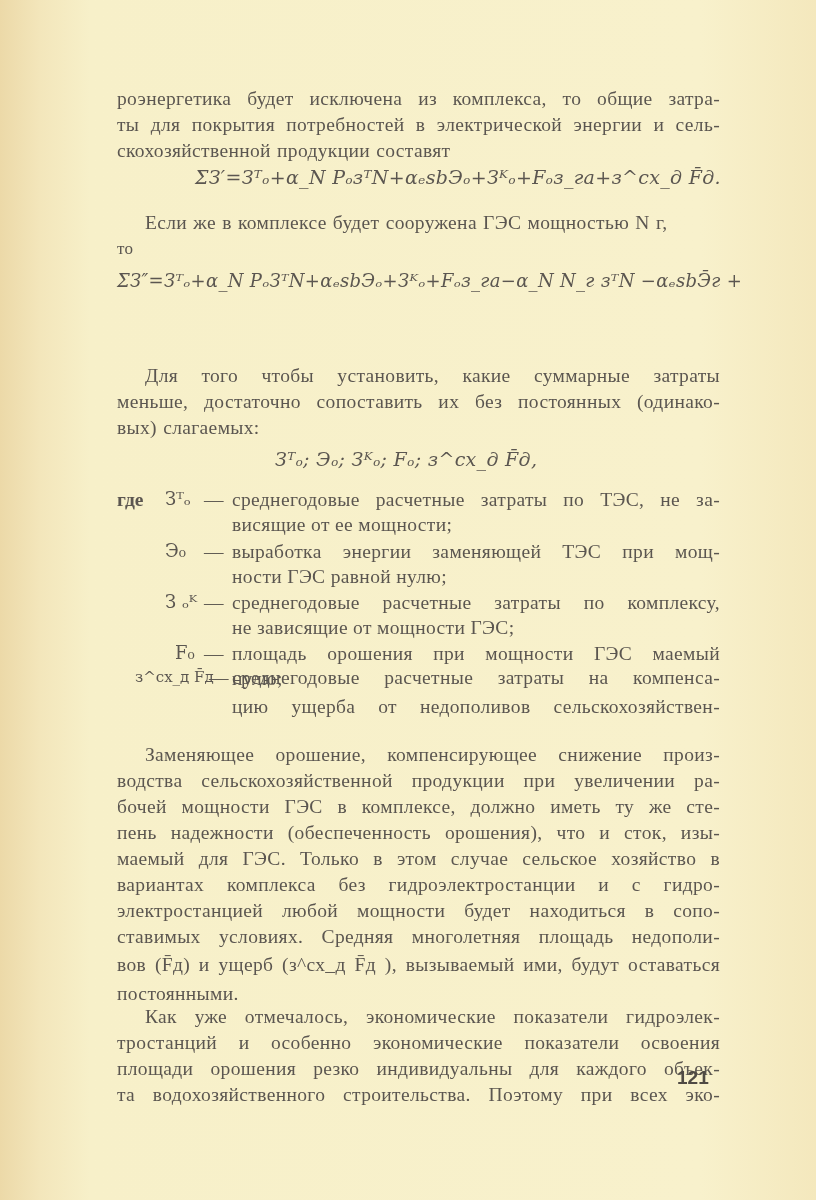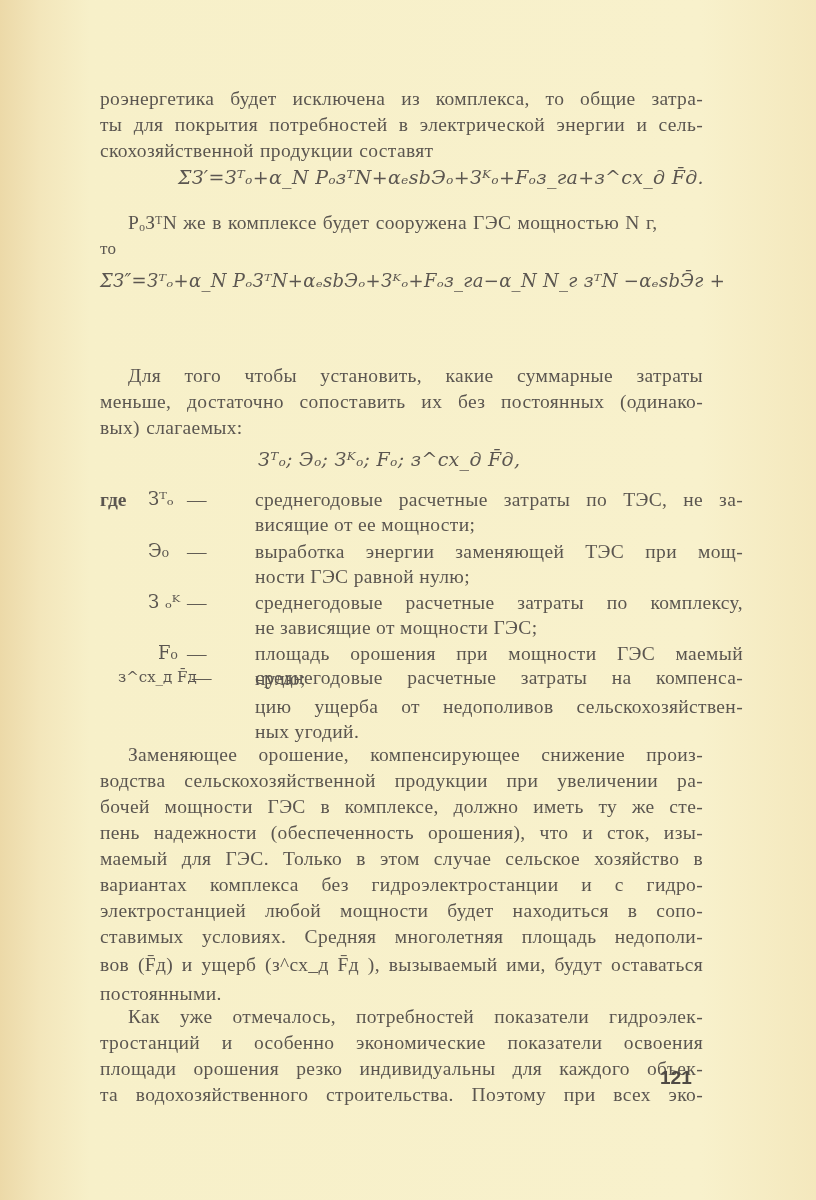--- a/index.html
+++ b/index.html
@@ -2,60 +2,60 @@
 <html><head>
 <meta charset="utf-8">
 <style>
   html, body { margin:0; padding:0; }
   body {
     width:816px; height:1200px; overflow:hidden; position:relative;
     background: linear-gradient(90deg, #ecd9a8 0px, #f3e6bb 40px, #f7f0c9 90px, #f8f1cc 700px, #f4e8bd 816px);
     font-family: "Liberation Serif", "DejaVu Serif", serif;
     color:#5b5650;
   }
-  .page { position:absolute; left:0; top:0; width:712px; height:1200px; }
+  .page { position:absolute; left:17px; top:0; width:712px; height:1200px; }
   .line {
     position:absolute; left:100px; width:603px;
     font-size:19.5px; line-height:26px; white-space:nowrap;
     letter-spacing:0.35px; word-spacing:1px;
   }
   .just { text-align:justify; text-align-last:justify; }
   .indent { left:128px; width:575px; }
   .formula {
     position:absolute; font-family:"DejaVu Serif","Liberation Serif",serif;
     font-style:italic; font-size:19px; white-space:nowrap; color:#5b5650;
     letter-spacing:0.3px;
   }
   .where { position:absolute; left:100px; font-size:19.5px; line-height:26px;font-weight:bold; }
   .sym {
     position:absolute; font-family:"DejaVu Serif",serif; 
     font-size:18px; line-height:26px; white-space:nowrap;
   }
   .dash { position:absolute; font-size:19.5px; line-height:26px; }
   .deftext {
     position:absolute; left:215px; width:488px; font-size:19.5px; line-height:26px;
-    white-space:nowrap; letter-spacing:0.35px;margin-left:40px;
+    white-space:nowrap; letter-spacing:0.35px;
   }
   .pageno {
     position:absolute; left:661px; top:1067px; font-size:19px; font-weight:bold;
     color:#4f4a44; font-family:Liberation Sans, sans-serif;text-align:center;
   }
 </style>
 </head>
 <body>
 
 <div class="page">
 
   <div class="line just" style="top:86px">роэнергетика будет исключена из комплекса, то общие затра-</div>
   <div class="line just" style="top:112px">ты для покрытия потребностей в электрической энергии и сель-</div>
   <div class="line" style="top:138px">скохозяйственной продукции составят</div>
 
   <div class="formula" style="left:178px;top:166px">ΣЗ′=Зᵀₒ+α_N PₒзᵀN+αₑsbЭₒ+Зᴷₒ+Fₒз_га+з^сх_д F̄д.</div>
 
-  <div class="line indent" style="top:210px">PₒЗᵀN же в комплексе будет сооружена ГЭС мощностью N г,</div>
+  <div class="line indent" style="top:210px">Если же в комплексе будет сооружена ГЭС мощностью N г,</div>
   <div class="line" style="top:236px;font-size:17px">то</div>
 
   <div class="formula" style="left:100px;top:270px;font-size:18px">ΣЗ″=Зᵀₒ+α_N PₒЗᵀN+αₑsbЭₒ+Зᴷₒ+Fₒз_га−α_N N_г зᵀN −αₑsbЭ̄г +</div>
 
   <div class="line just" style="top:389px">меньше, достаточно сопоставить их без постоянных (одинако-</div>
   <div class="line indent just" style="top:363px">Для того чтобы установить, какие суммарные затраты</div>
   <div class="line" style="top:415px">вых) слагаемых:</div>
 
   <div class="formula" style="left:258px;top:448px">Зᵀₒ; Эₒ; Зᴷₒ; Fₒ; з^сх_д F̄д,</div>
 
@@ -78,32 +78,31 @@
 
   <div class="sym" style="left:158px;top:640px">F₀</div>
   <div class="dash" style="left:187px;top:641px">—</div>
   <div class="deftext" style="top:641px;text-align:justify;text-align-last:justify">площадь орошения при мощности ГЭС маемый</div>
   <div class="deftext" style="top:666px">нулю;</div>
 
   <div class="sym" style="left:118px;top:664px;font-size:15px">з^сх_д F̄д</div>
   <div class="dash" style="left:192px;top:665px">—</div>
   <div class="deftext" style="top:665px;text-align:justify;text-align-last:justify">среднегодовые расчетные затраты на компенса-</div>
   <div class="deftext" style="top:694px;text-align:justify;text-align-last:justify">цию ущерба от недополивов сельскохозяйствен-</div>
-  <div class="deftext" style="top:719px">ных угодий.</div>
 
   <div class="line indent just" style="top:742px">Заменяющее орошение, компенсирующее снижение произ-</div>
   <div class="line just" style="top:768px">водства сельскохозяйственной продукции при увеличении ра-</div>
   <div class="line just" style="top:794px">бочей мощности ГЭС в комплексе, должно иметь ту же сте-</div>
   <div class="line just" style="top:820px">пень надежности (обеспеченность орошения), что и сток, изы-</div>
   <div class="line just" style="top:846px">маемый для ГЭС. Только в этом случае сельское хозяйство в</div>
   <div class="line just" style="top:872px">вариантах комплекса без гидроэлектростанции и с гидро-</div>
   <div class="line just" style="top:898px">электростанцией любой мощности будет находиться в сопо-</div>
   <div class="line just" style="top:924px">ставимых условиях. Средняя многолетняя площадь недополи-</div>
   <div class="line just" style="top:952px">вов (F̄д) и ущерб (з^сх_д F̄д ), вызываемый ими, будут оставаться</div>
   <div class="line" style="top:981px">постоянными.</div>
 
-  <div class="line indent just" style="top:1004px">Как уже отмечалось, потребностей показатели гидроэлек-</div>
+  <div class="line indent just" style="top:1004px">Как уже отмечалось, экономические показатели гидроэлек-</div>
   <div class="line just" style="top:1030px">тростанций и особенно экономические показатели освоения</div>
   <div class="line just" style="top:1056px">площади орошения резко индивидуальны для каждого объек-</div>
   <div class="line just" style="top:1082px">та водохозяйственного строительства. Поэтому при всех эко-</div>
 
   <div class="pageno" style="top:1067px;left:660px;">121</div>
 </div>
 
 </body></html>

